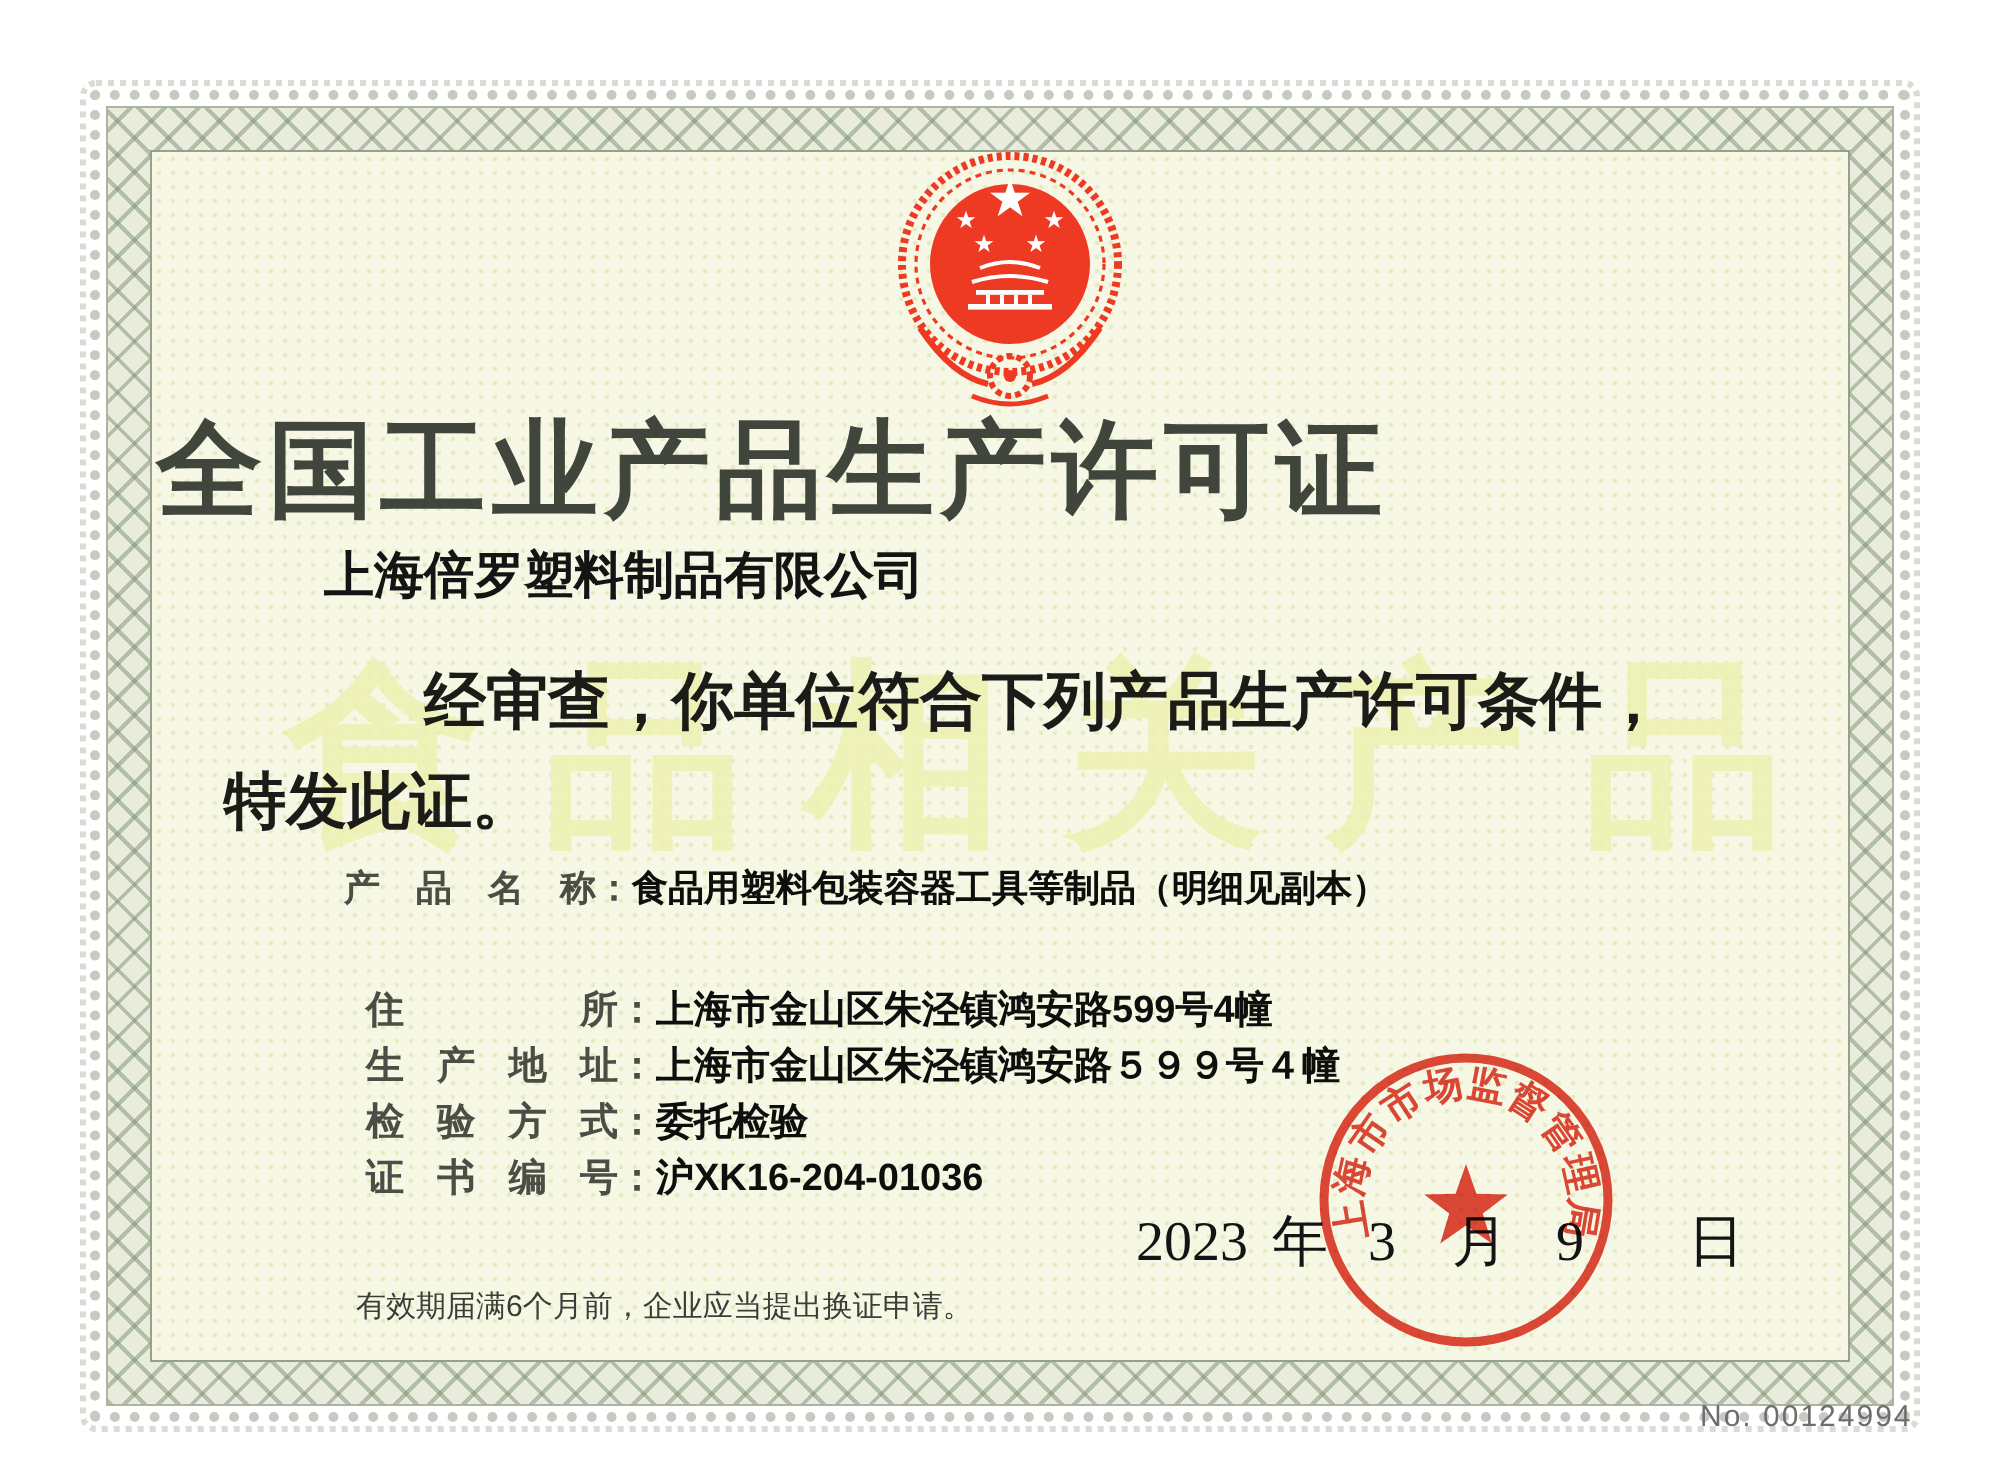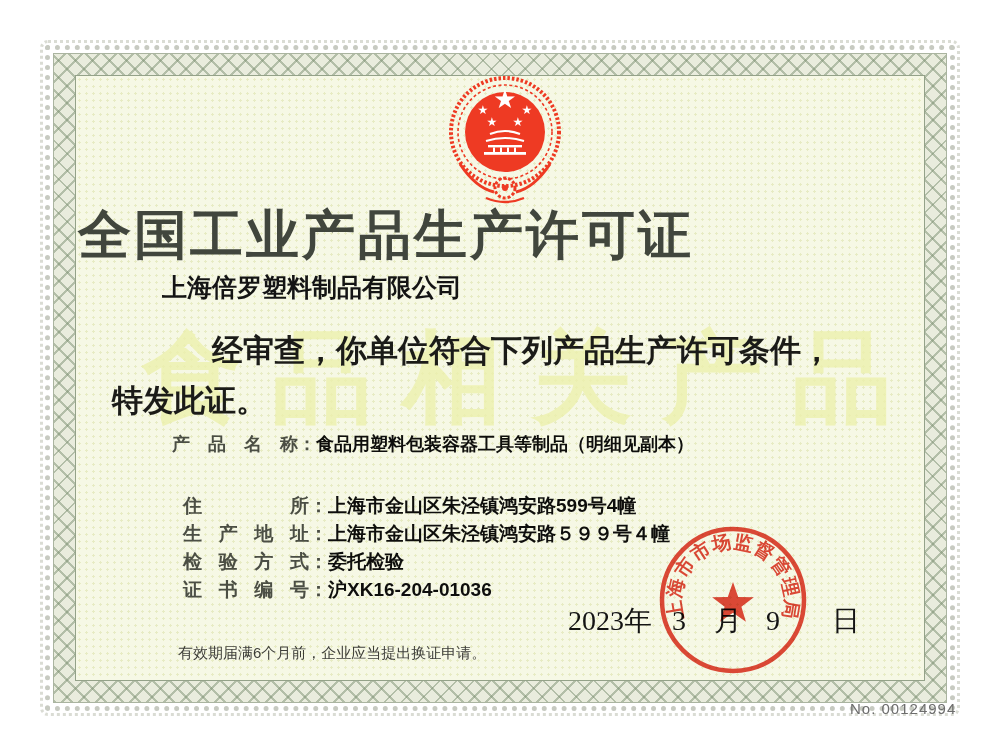--- a/index.html
+++ b/index.html
@@ -35,21 +35,21 @@
   .product-row{position:absolute;left:172px;top:432px;font-size:18px;white-space:nowrap;}
   .fields{position:absolute;left:183px;top:492px;font-size:19px;line-height:28px;}
   .frow{white-space:nowrap;}
   .flabel{display:inline-block;width:126px;text-align:justify;text-align-last:justify;
           color:#4b4e44;font-weight:600;vertical-align:bottom;}
   .fcolon{color:#4b4e44;font-weight:600;}
   .fvalue{color:#0e0e0c;font-weight:bold;}
   .date-line{position:absolute;left:568px;top:602px;font-size:28px;color:#141414;
              font-family:"Liberation Serif","DejaVu Serif",serif;white-space:nowrap;}
   .date-line span{display:inline-block;}
-  .d-year{} .d-yu{margin-right:20px;} .d-month{margin-right:28px;}
+  .d-year{margin-right:12px;} .d-yu{margin-right:20px;} .d-month{margin-right:28px;}
   .d-mu{margin-right:24px;} .d-day{margin-right:52px;}
   .footnote{position:absolute;left:178px;top:644px;font-size:15px;color:#3d3d38;}
   .serial{position:absolute;left:850px;top:700px;font-size:15px;color:#6d6d6d;letter-spacing:1px;}
   .seal{position:absolute;left:653px;top:520px;width:160px;height:160px;
         mix-blend-mode:multiply;opacity:.92;}
 </style>
 </head>
 <body>
 
 <div class="paper">

